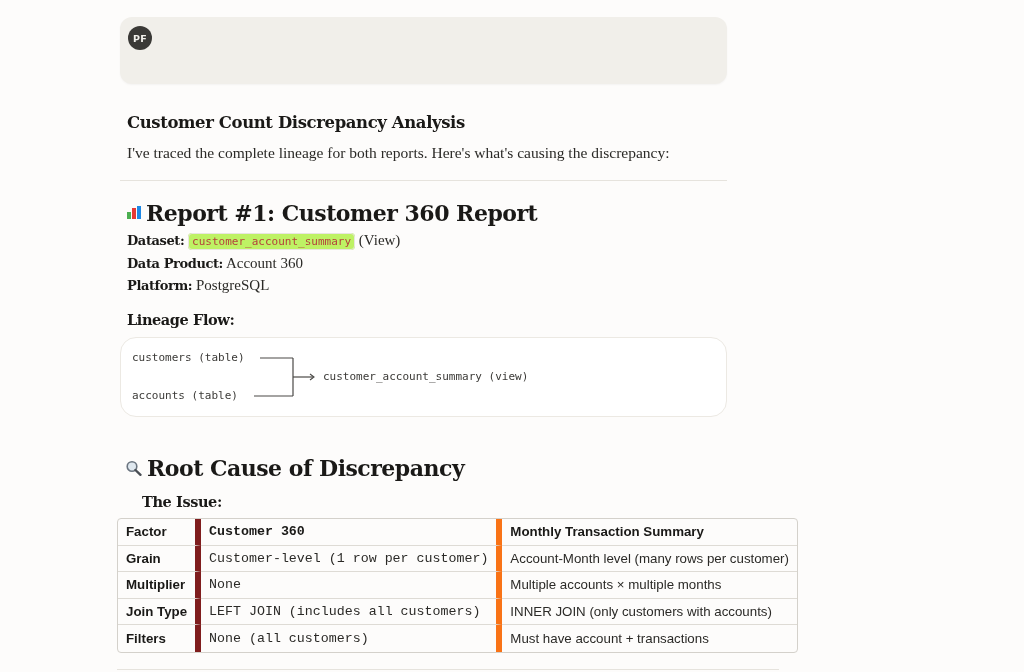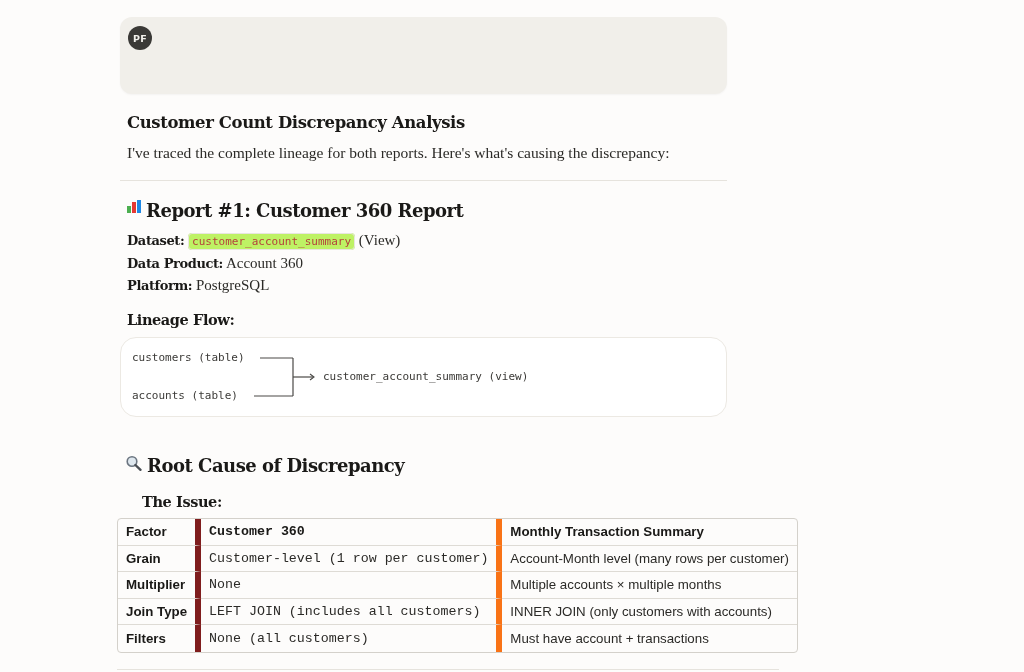--- a/index.html
+++ b/index.html
@@ -4,21 +4,21 @@
 <style>
   * { box-sizing: border-box; margin: 0; padding: 0; }
   html, body { width: 1024px; height: 672px; overflow: hidden; }
   body {
     background: #fdfcfb;
     font-family: "Liberation Sans", sans-serif;
     color: #1f1e1c;
     position: relative;
   }
   .user-msg {
-    position: absolute; left: 120px; top: 17px; width: 607px; height: 77px;
+    position: absolute; left: 120px; top: 17px; width: 607px; height: 67px;
     background: #f1efea; border-radius: 12px;
     box-shadow: 0 1px 2px rgba(0,0,0,0.04);
   }
   .avatar {
     position: absolute; left: 8px; top: 9px; width: 24px; height: 24px;
     border-radius: 50%; background: #3a3936; color: #f3f1ec;
     font-family: "DejaVu Sans", sans-serif;
     font-size: 9.5px; font-weight: bold; display: flex; align-items: center; justify-content: center;
     letter-spacing: 0.3px;
   }
@@ -31,22 +31,22 @@
     font-family: "DejaVu Serif", serif; font-weight: bold; font-size: 16.5px;
     letter-spacing: -0.4px; color: #1a1917;
   }
   .serif-text {
     font-family: "Liberation Serif", serif; font-size: 15.5px; color: #2b2a27;
   }
   .hr {
     position: absolute; left: 120px; width: 607px; height: 1px; background: #e6e3dd;
   }
   .h-sec {
-    font-family: "DejaVu Serif", serif; font-weight: bold; font-size: 18px;
-    letter-spacing: -0.5px; color: #1a1917; display: flex; align-items: flex-start;
+    font-family: "DejaVu Serif", serif; font-weight: bold; font-size: 22px;
+    letter-spacing: -0.5px; color: #1a1917; display: flex; align-items: center;
   }
   .h-sub {
     font-family: "DejaVu Serif", serif; font-weight: bold; font-size: 14.5px;
     letter-spacing: -0.4px; color: #1a1917;
   }
   .kv { font-family: "Liberation Serif", serif; font-size: 15px; color: #2b2a27; line-height: 22.5px; white-space: nowrap; }
   .kv .k { font-family: "DejaVu Serif", serif; font-weight: bold; font-size: 13px; letter-spacing: -0.4px; color: #1a1917; }
   .code-inline {
     font-family: "DejaVu Sans Mono", monospace; font-size: 11px; color: #b3423a;
     background: #bef264; border: 1px solid #e8e5df; border-radius: 4px; padding: 1px 3px;

